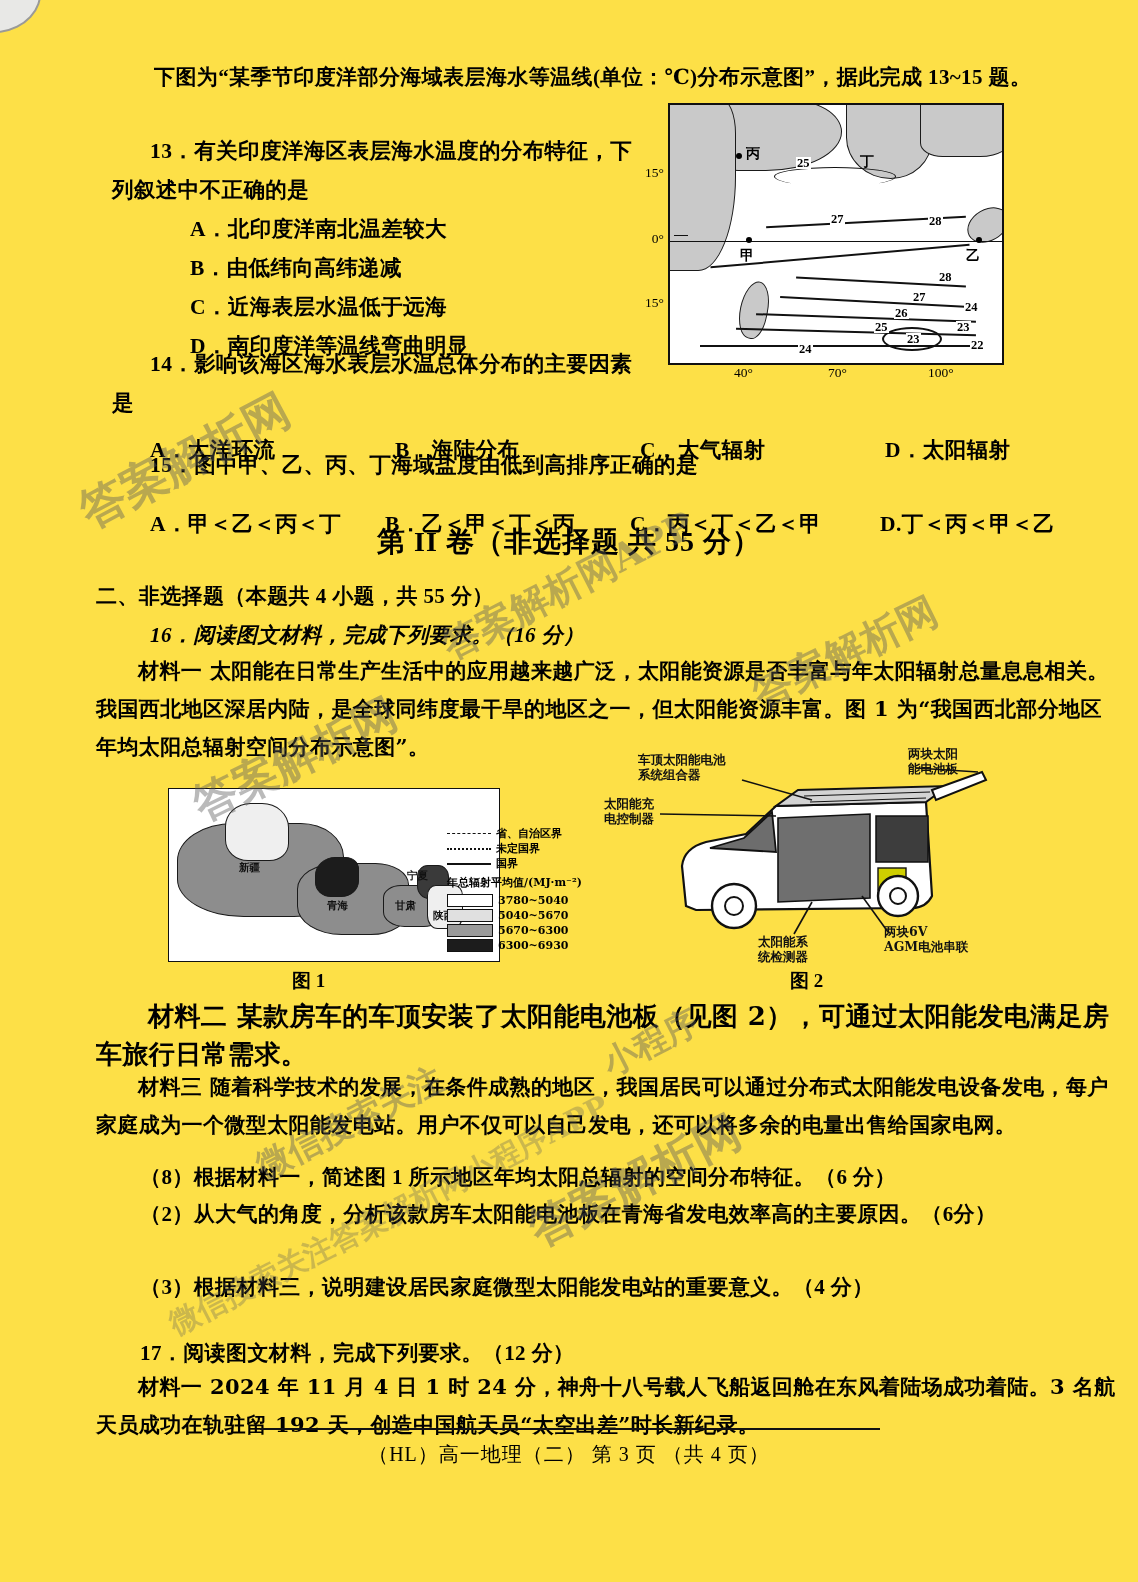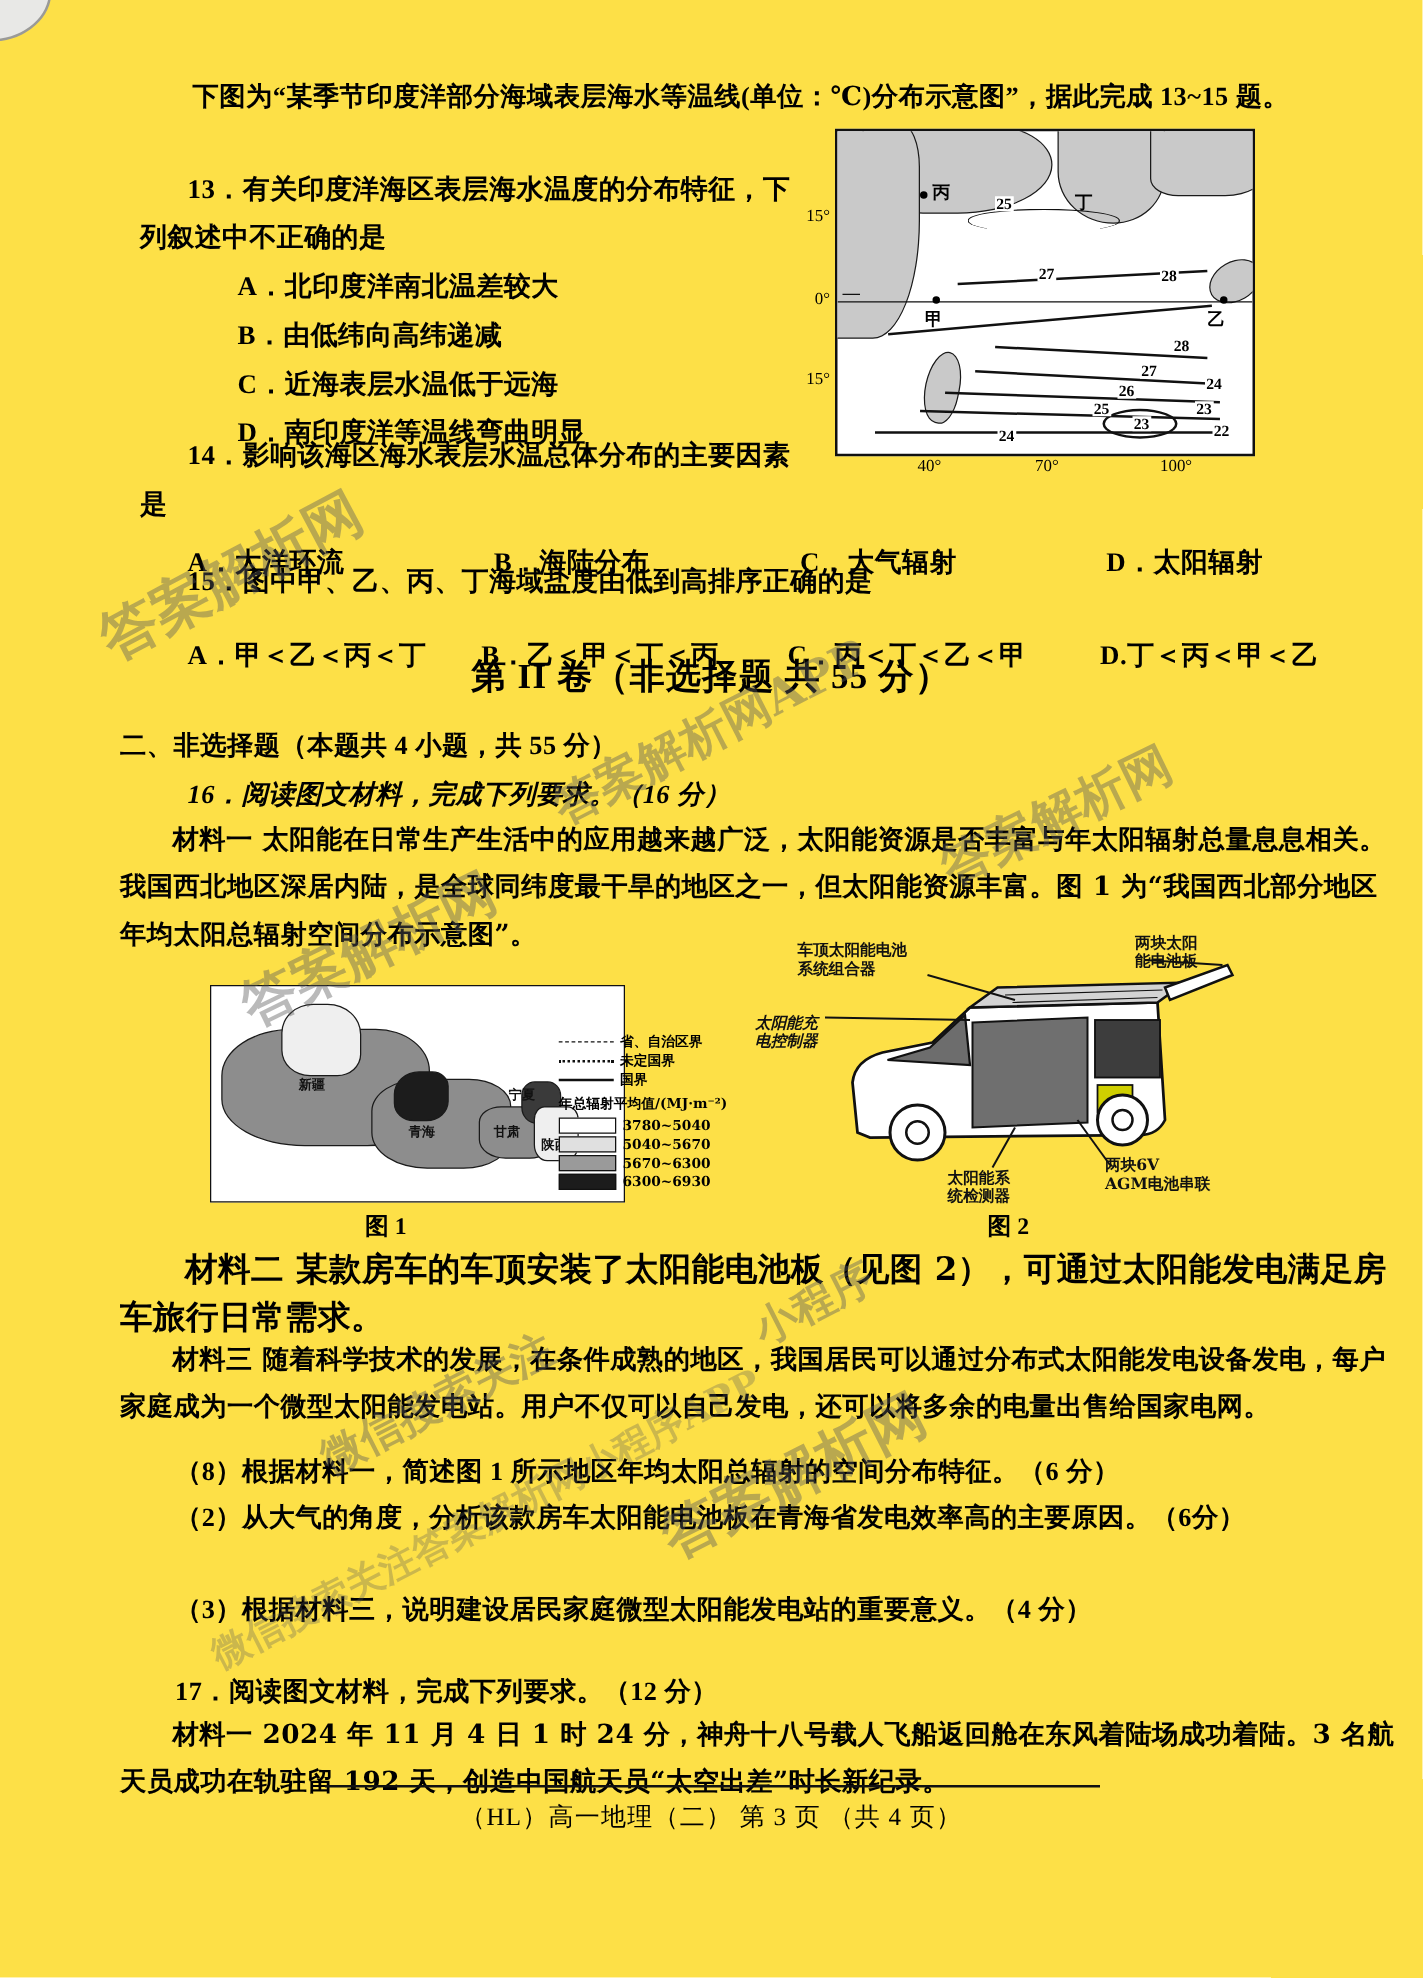--- a/index.html
+++ b/index.html
@@ -395,21 +395,21 @@
 
         <line x1="116" y1="24" x2="186" y2="44" stroke="#111" stroke-width="1.6"></line>
         <line x1="34" y1="58" x2="150" y2="60" stroke="#111" stroke-width="1.6"></line>
         <line x1="290" y1="12" x2="352" y2="16" stroke="#111" stroke-width="1.6"></line>
         <line x1="236" y1="140" x2="262" y2="176" stroke="#111" stroke-width="1.6"></line>
         <line x1="186" y1="146" x2="168" y2="178" stroke="#111" stroke-width="1.6"></line>
       </svg>
 
       <div class="callout" style="left:12px; top:-4px; white-space:pre;">车顶太阳能电池
 系统组合器</div>
-      <div class="callout" style="left:-22px; top:54px; white-space:pre;font-style:italic;">太阳能充
+      <div class="callout" style="left:-22px; top:40px; white-space:pre;">太阳能充
 电控制器</div>
       <div class="callout" style="left:282px; top:-10px; white-space:pre;">两块太阳
 能电池板</div>
       <div class="callout" style="left:258px; top:168px; white-space:pre;">两块6V
 AGM电池串联</div>
       <div class="callout" style="left:132px; top:178px; white-space:pre;">太阳能系
 统检测器</div>
     </div>
 
     <div id="fig1cap">图 1</div>

